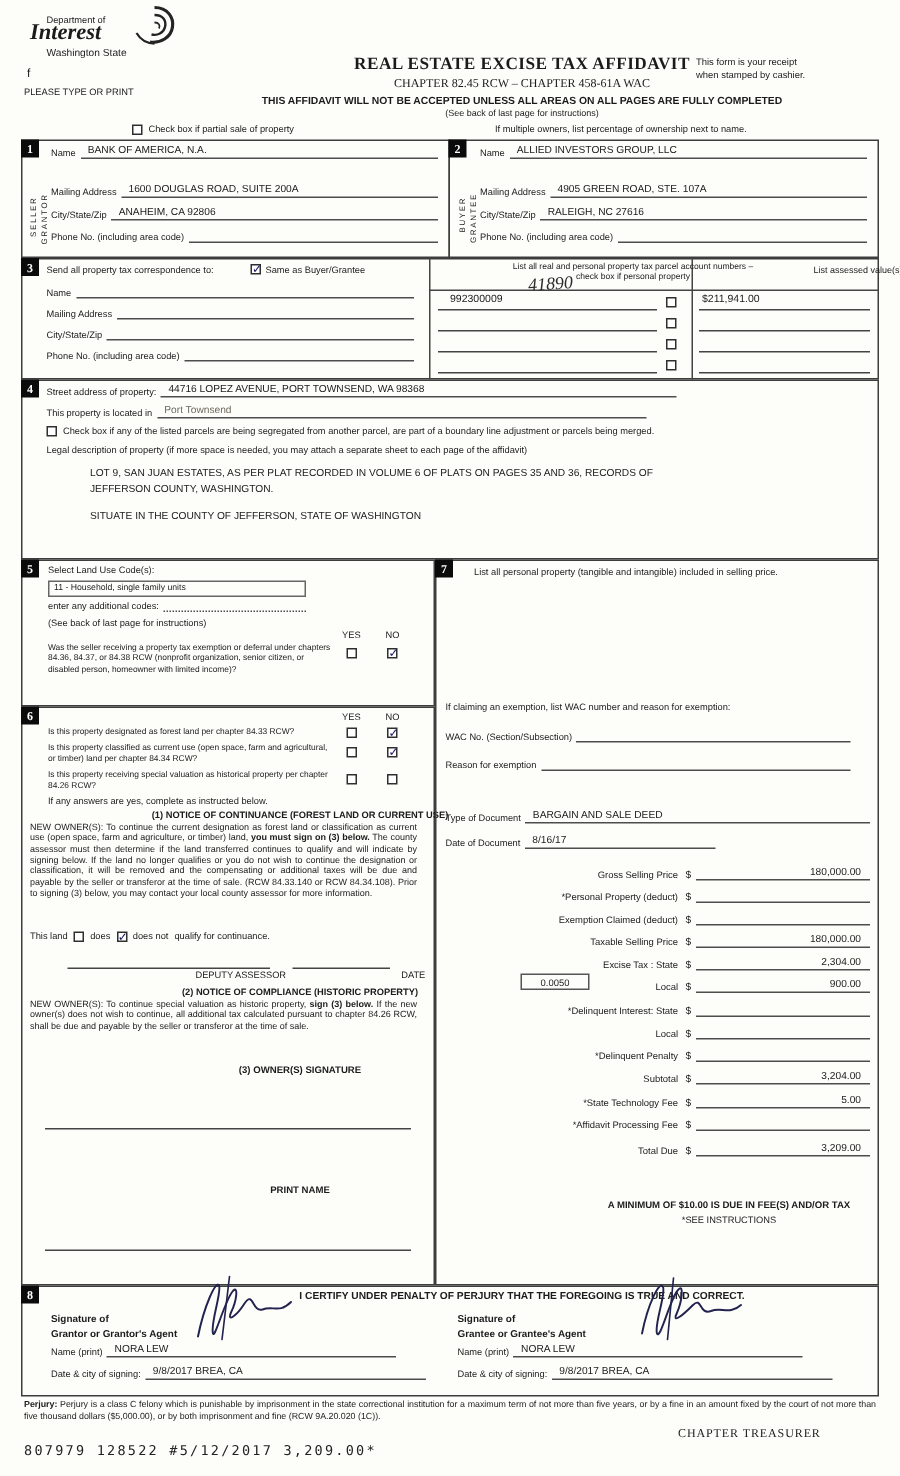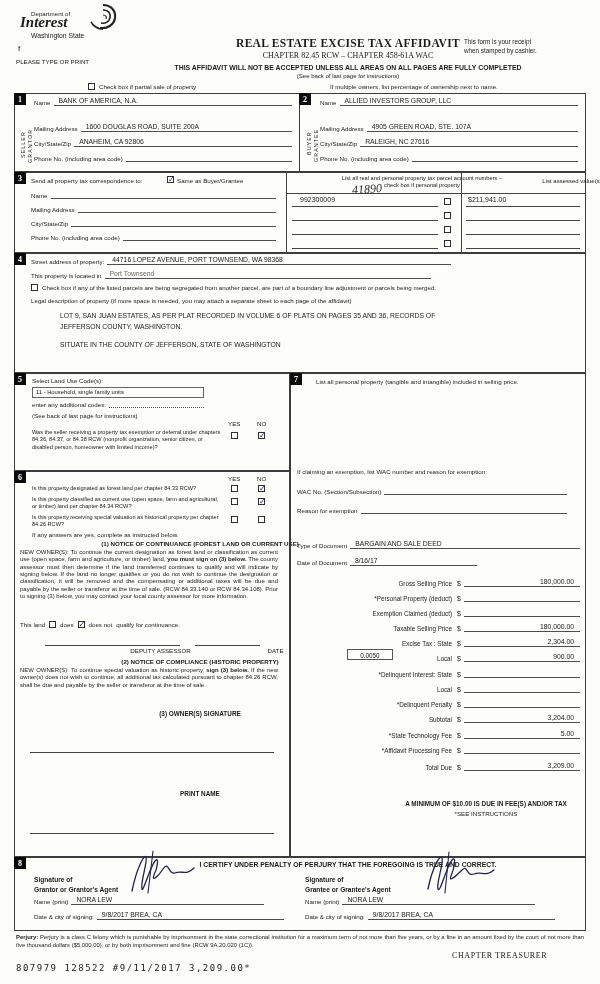--- a/index.html
+++ b/index.html
@@ -361,15 +361,15 @@
   </div>
   <div class="row" style="left:305px;top:911px;width:250px">
     <span class="lb">Date &amp; city of signing:</span>
     <span class="fill">9/8/2017  BREA, CA</span>
   </div>
 
   <div class="abs" style="left:16px;top:934px;width:568px;font-size:5.9px;line-height:1.3;text-align:justify">
     <span class="b">Perjury:</span><span> Perjury is a class C felony which is punishable by imprisonment in the state correctional institution for a maximum term of not more than five years, or by a fine in an amount fixed by the court of not more than five thousand dollars ($5,000.00), or by both imprisonment and fine (RCW 9A.20.020 (1C)).</span>
   </div>
   <div class="abs ser" style="left:452px;top:951px;font-size:8px;letter-spacing:.6px">CHAPTER TREASURER</div>
-  <div class="abs" style="left:16px;top:963px;font-family:'DejaVu Sans Mono',monospace;font-size:9px;letter-spacing:1.5px;color:#222">807979 128522 #9/11/2017 3,209.00*</div>
+  <div class="abs" style="left:16px;top:963px;font-family:'DejaVu Sans Mono',monospace;font-size:9px;letter-spacing:1.5px;color:#222">807979 128522 #5/12/2017 3,209.00*</div>
 
 </div>
 
 </body></html>

